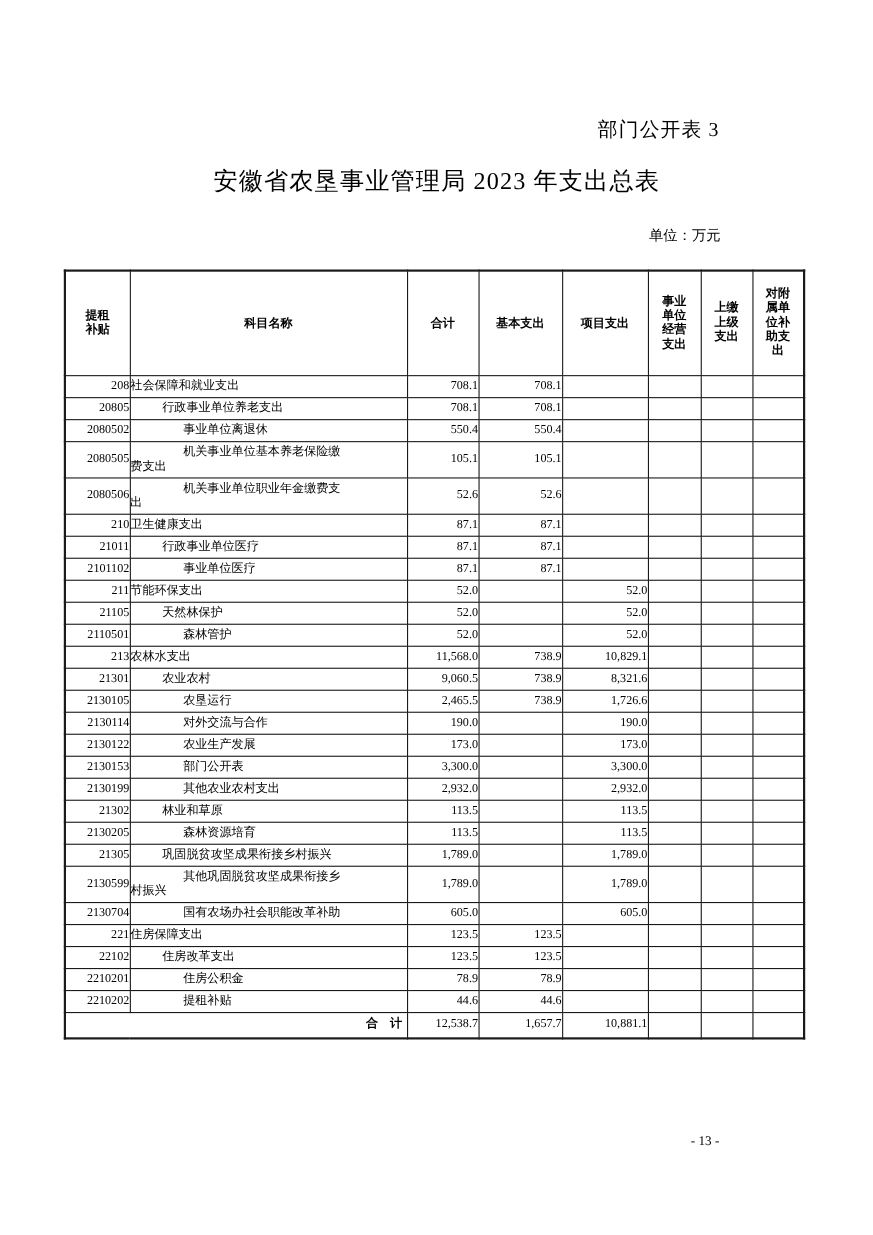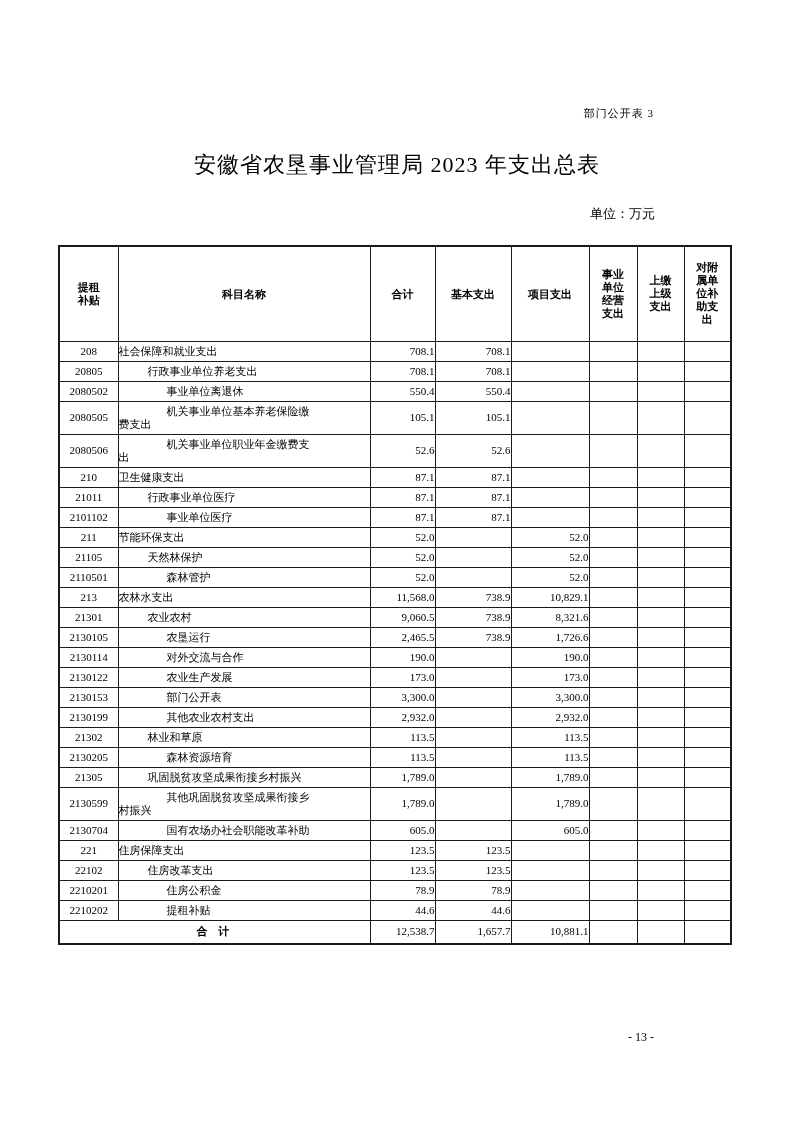--- a/index.html
+++ b/index.html
@@ -11,21 +11,21 @@
     margin: 0 auto;
     background: #ffffff;
     color: #000000;
     font-family: "Liberation Serif", serif;
     overflow: hidden;
   }
   .doc-label {
     position: absolute;
     top: 106px;
     right: 140px;
-    font-size: 11px;
+    font-size: 18px;
     letter-spacing: 1px;
     text-align: center;
   }
   .title {
     position: absolute;
     top: 150px;
     left: 0;
     width: 100%;
     text-align: center;
     font-size: 22px;
@@ -64,37 +64,37 @@
     width: 2.15em;
     line-height: 13px;
     text-align: center;
   }
   .exp-table tbody td {
     font-size: 11px;
     line-height: 13px;
     padding: 3px 0;
     vertical-align: middle;
   }
-  td.c-code { padding-left: 6px; text-align: center; }
+  td.c-code { padding-left: 6px; text-align: right; }
   td.c-name {
     padding-left: 13px;
     padding-right: 4px;
     text-align: left;
     white-space: pre-wrap;
   }
   td.c-name.lvl1 { text-indent: 29px; }
   td.c-name.lvl2 { text-indent: 48px; }
   td.c-num { text-align: right; padding-right: 7px; }
   tr.total-row td { height: 24px; }
   td.total-label {
     font-weight: bold;
     font-size: 13px;
     padding-left: 100px;
     letter-spacing: 4px;
-    text-align: center;
+    text-align: right;
   }
   .page-number {
     position: absolute;
     top: 1030px;
     left: 628px;
     font-size: 12px;
   }
 </style>
 </head>
 <body>

